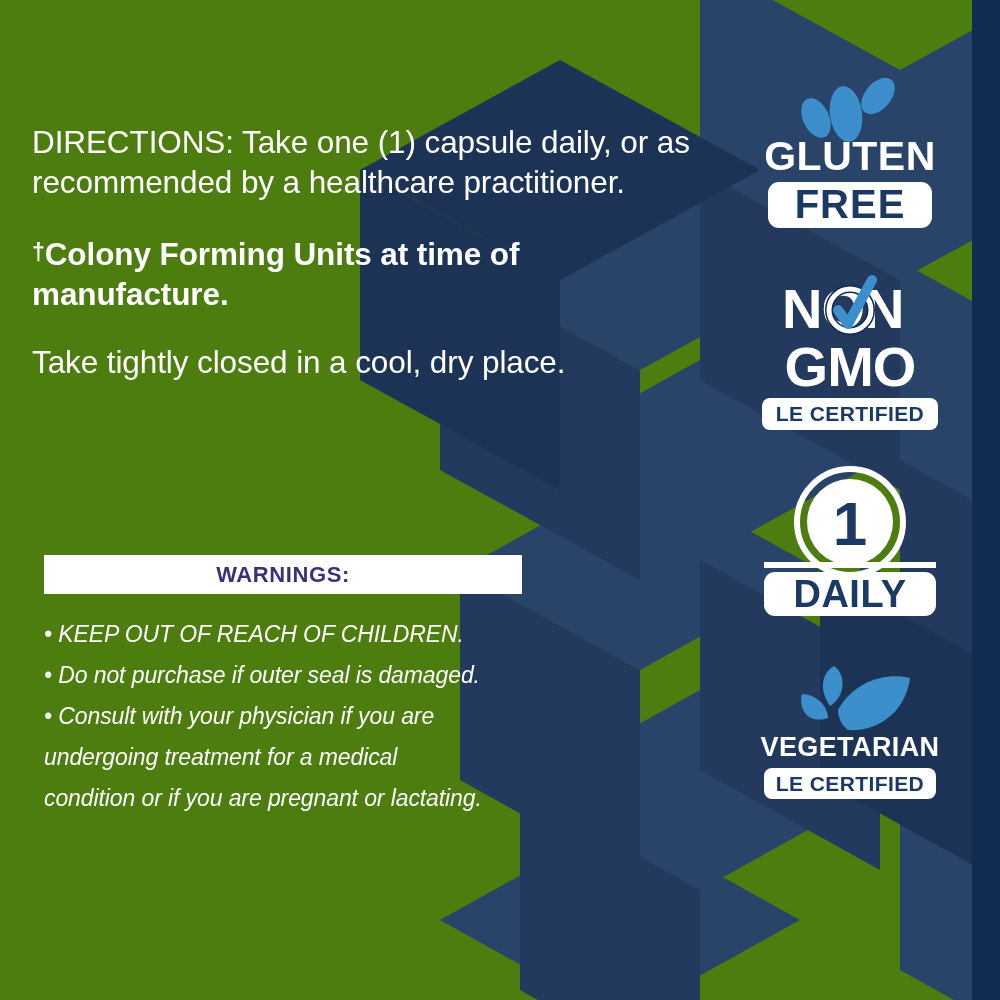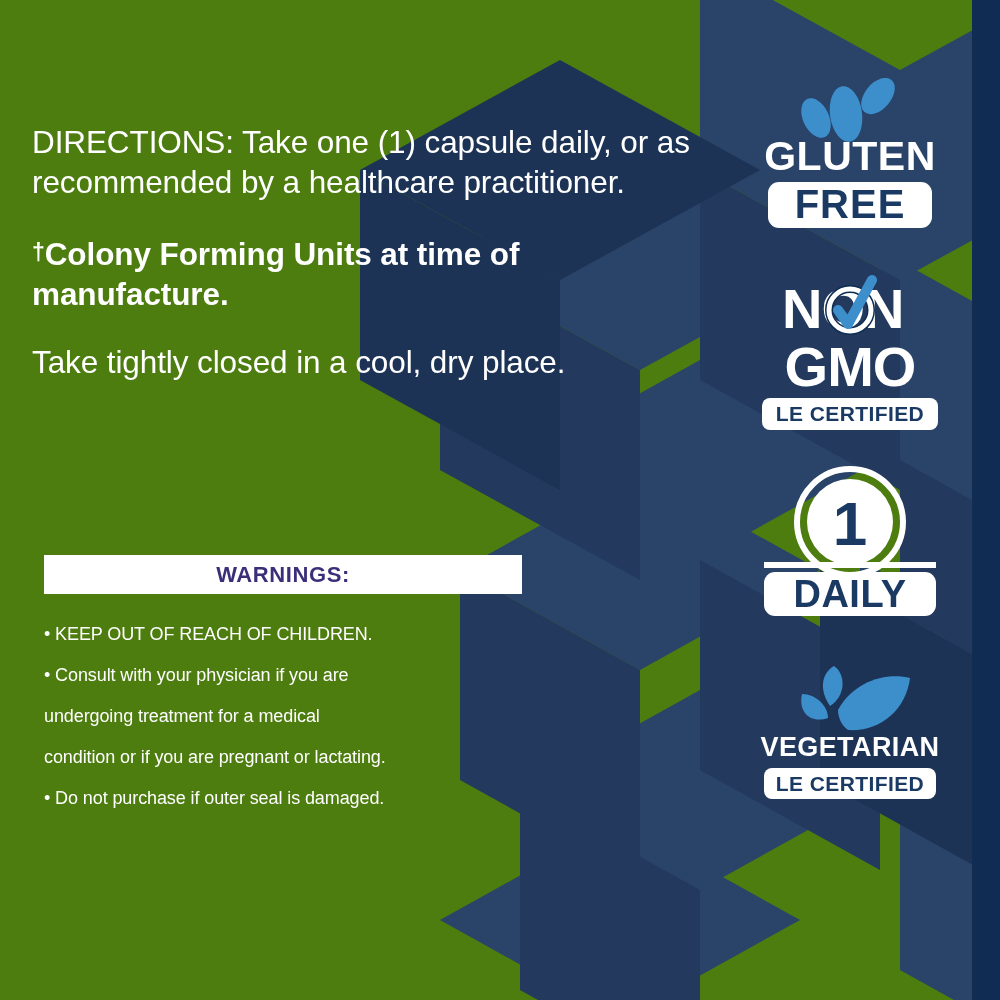--- a/index.html
+++ b/index.html
@@ -75,24 +75,25 @@
     letter-spacing: 0.6px;
   }
   #warnings-list {
     margin: 0;
     padding: 0;
     list-style: none;
     margin-top: 20px;
   }
   #warnings-list li {
     color: #ffffff;
-    font-size: 18px;
+    font-size: 23px;
     line-height: 41px;
     letter-spacing: -0.1px;
     white-space: pre-line;
+    font-style: italic;
   }
 
   
   #badge-column {
     position: absolute;
     left: 742px;
     top: 78px;
     width: 216px;
     z-index: 3;
   }
@@ -141,24 +142,24 @@
     <p class="para tight"><span class="dagger">†</span><span>Colony Forming Units at time of manufacture.</span></p>
     <p class="para">Take tightly closed in a cool, dry place.</p>
   </div>
 
   <div id="warnings-block">
     <div id="warnings-bar">
       <span id="warnings-title">WARNINGS:</span>
     </div>
     <ul id="warnings-list">
       <li>• KEEP OUT OF REACH OF CHILDREN.</li>
+      <li>• Do not purchase if outer seal is damaged.</li>
       <li>• Consult with your physician if you are
 undergoing treatment for a medical
 condition or if you are pregnant or lactating.</li>
-      <li>• Do not purchase if outer seal is damaged.</li>
     </ul>
   </div>
 
   <div id="badge-column">
 
     <div class="badge">
       <svg class="badge-art" width="216" height="170" viewBox="0 0 216 170" xmlns="http://www.w3.org/2000/svg">
         <g fill="#3d8fcc">
           <ellipse cx="74" cy="40" rx="13" ry="21" transform="rotate(-25 74 40)"></ellipse>
           <ellipse cx="104" cy="36" rx="16" ry="28" transform="rotate(-8 104 36)"></ellipse>

